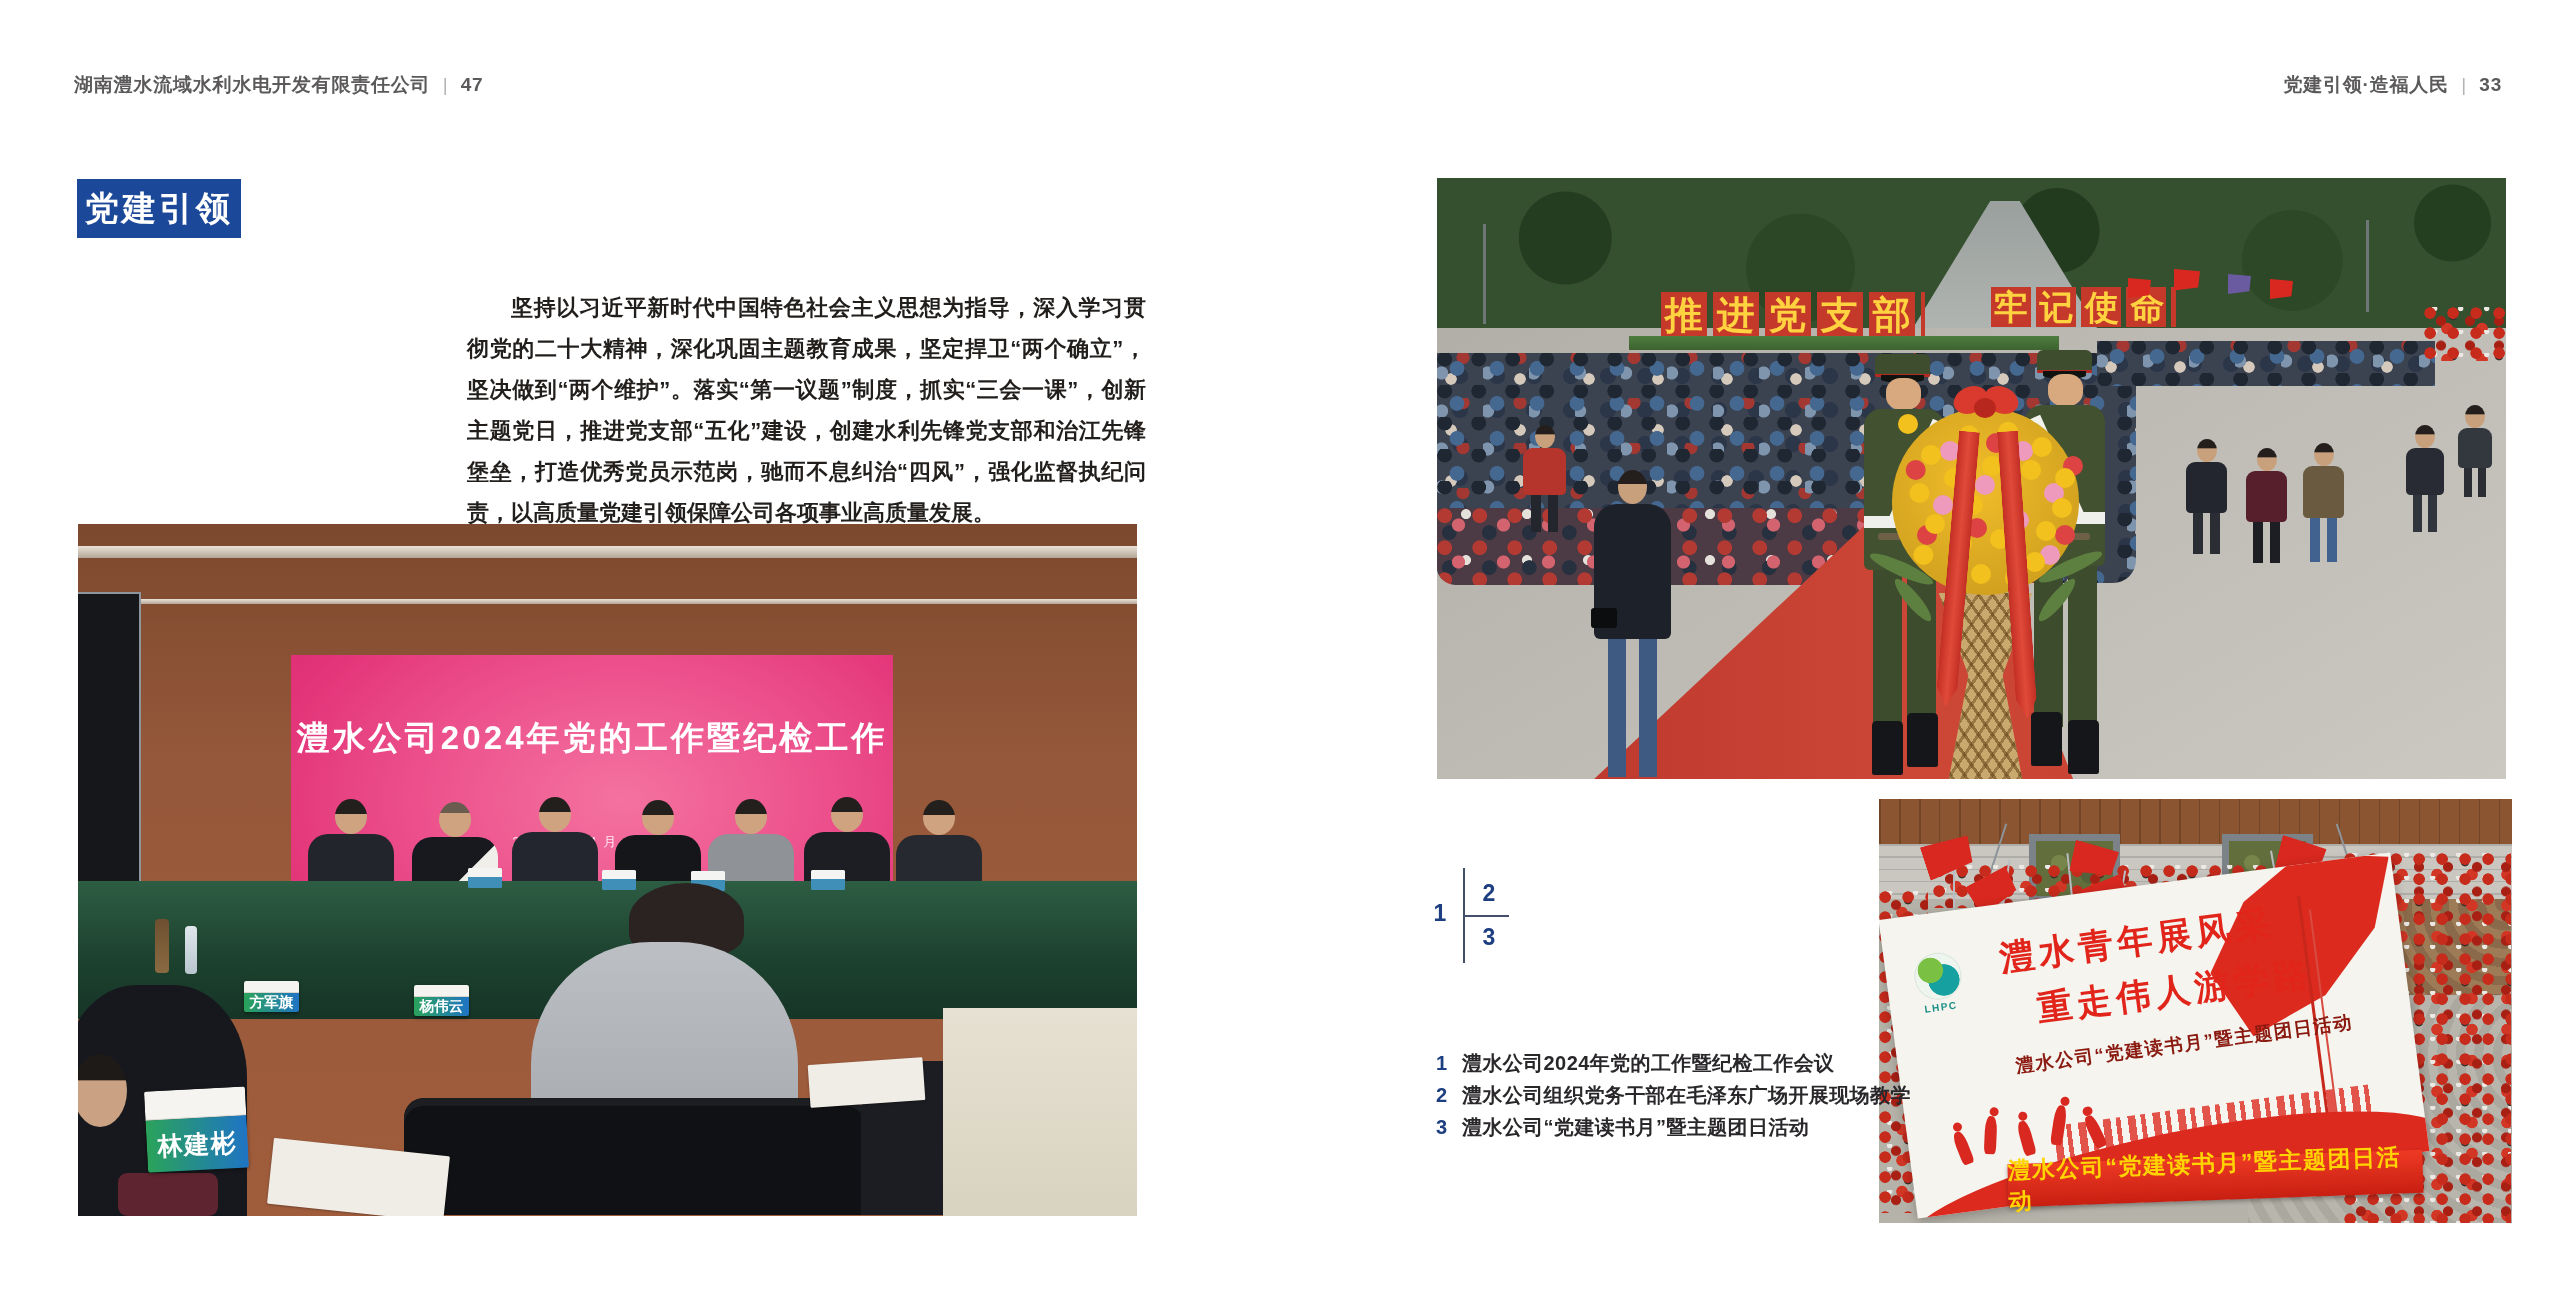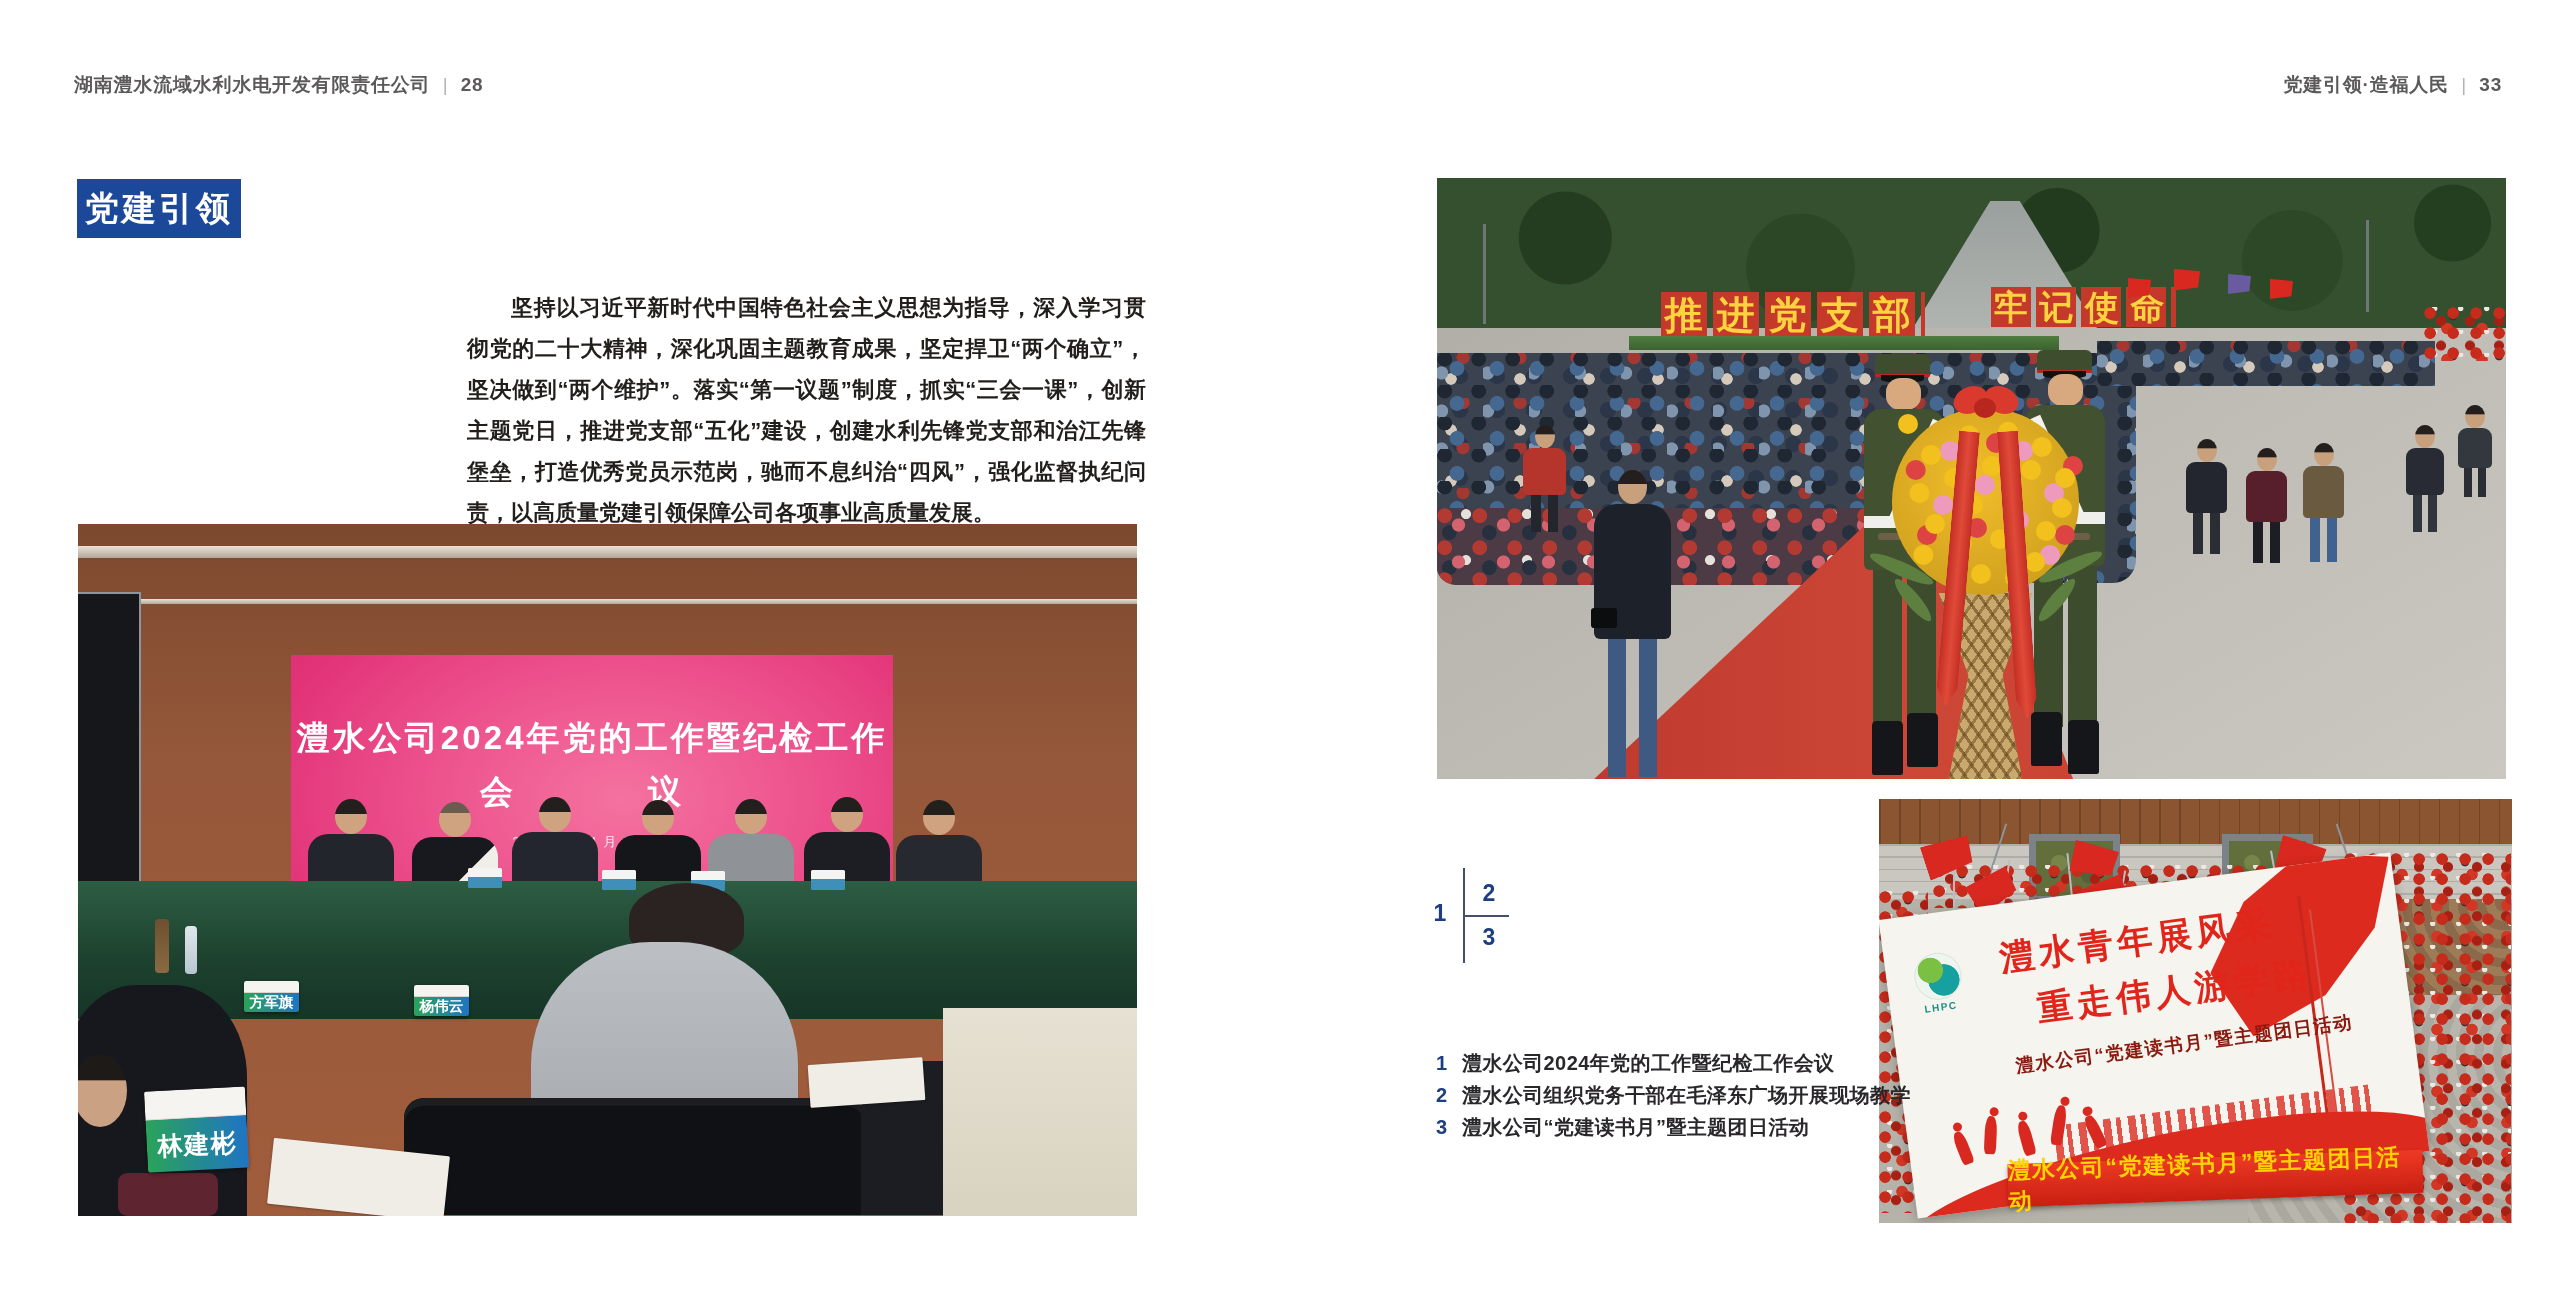--- a/index.html
+++ b/index.html
@@ -133,36 +133,35 @@
      background-size:23px 20px,29px 24.6px,26px 23px,35px 31px,46px 40px;}
   .flagcloth{position:absolute;background:#d8281f;clip-path:polygon(0 0,100% 10%,93% 86%,0 100%);}
   .flagpole{position:absolute;width:2.3px;background:#b9bdc2;}
 </style>
 </head>
 <body>
 
 <div class="runhead" style="left:74px;">
   <span>湖南澧水流域水利水电开发有限责任公司</span>
   <span class="sep">|</span>
-  <span>28</span>
+  <span>47</span>
 </div>
 
 <div class="badge">党建引领</div>
 
 <div class="bodypara">坚持以习近平新时代中国特色社会主义思想为指导，深入学习贯彻党的二十大精神，深化巩固主题教育成果，坚定捍卫“两个确立”，坚决做到“两个维护”。落实“第一议题”制度，抓实“三会一课”，创新主题党日，推进党支部“五化”建设，创建水利先锋党支部和治江先锋堡垒，打造优秀党员示范岗，驰而不息纠治“四风”，强化监督执纪问责，以高质量党建引领保障公司各项事业高质量发展。</div>
 
 <div class="photo" style="left:78px;top:524px;width:1059px;height:692px;">
   <div class="wood"></div>
   <div class="trim" style="top:21.5px;height:12.3px;"></div>
   <div class="trim" style="top:75px;height:5.4px;"></div>
   <div class="tvpanel" style="left:-4.6px;top:68px;width:64px;height:338px;"></div>
 
   <div class="ledscreen" style="left:213px;top:131px;width:602px;height:361px;">
     <div class="ledtitle" style="top:61px;">澧水公司2024年党的工作暨纪检工作</div>
-    <div class="ledtitle" style="top:115px;letter-spacing:23px;">会　　议</div>
     <div class="leddate" style="top:178px;">2024年4月12日</div>
   </div>
 
   <div class="sitter" style="left:230px;top:275px;">
       <div class="s-head"></div>
       <div class="s-torso" style="background:#22252b;"></div>
     </div>
   <div class="sitter" style="left:334px;top:278px;">
       <div class="s-head" style="background:linear-gradient(#6b5c50 30%,#cfa380 32%);"></div>
       <div class="s-torso" style="background:linear-gradient(135deg,#17191e 60%,#f0efe9 61%);"></div>

